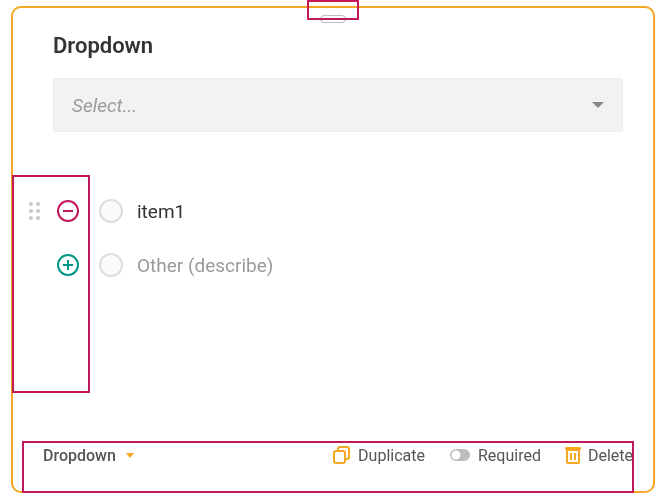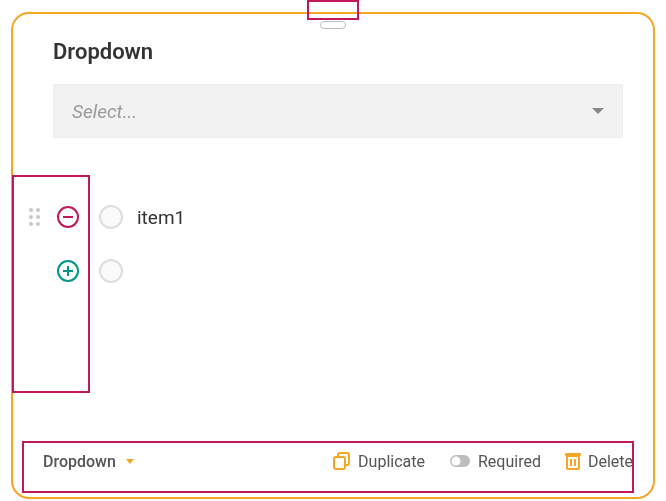--- a/index.html
+++ b/index.html
@@ -5,24 +5,24 @@
   * { box-sizing: border-box; margin: 0; padding: 0; }
   body {
     width: 666px;
     height: 501px;
     font-family: -apple-system, BlinkMacSystemFont, "Segoe UI", Roboto, sans-serif;
     background: #fff;
     position: relative;
   }
   .card {
     position: absolute;
-    left: 11px; top: 12px;
+    left: 11px; top: 6px;
     width: 644px; height: 487px;
     border: 2px solid #f5a623;
-    border-radius: 18px;
+    border-radius: 10px;
     background: #fff;
   }
   .drag-pill {
     position: absolute;
     left: 50%; top: 7px;
     transform: translateX(-50%);
     width: 26px; height: 8px;
     border: 1px solid #bdbdbd;
     border-radius: 5px;
     background: #fff;
@@ -167,20 +167,21 @@
         <div class="grip hidden">
           <span></span>
           <span></span>
           <span></span>
           <span></span>
           <span></span>
           <span></span>
         </div>
         <div class="circ-btn circ-plus"></div>
         <div class="radio"></div>
+        <div class="opt-label muted">Other (describe)</div>
       </div>
     </div>
 
   <div class="footer">
     <div class="type-dd">
       <span>Dropdown</span>
       <span class="type-caret"></span>
     </div>
     <div class="spacer"></div>
     <div class="tool">

